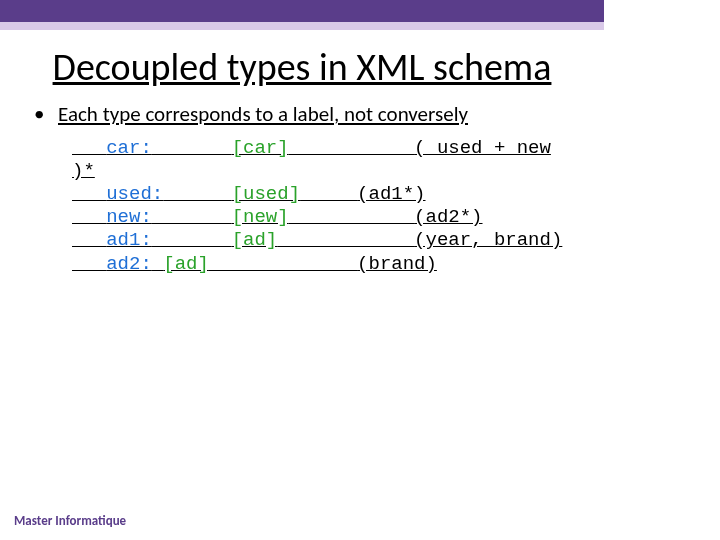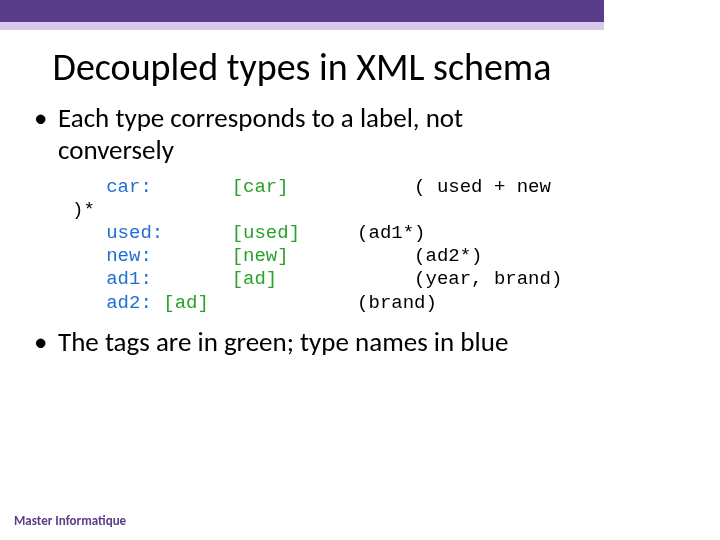--- a/index.html
+++ b/index.html
@@ -1,23 +1,23 @@
 <!DOCTYPE html>
 <html><head>
 <meta charset="utf-8">
 <style>
   * { margin: 0; padding: 0; box-sizing: border-box; }
   html, body { width: 720px; height: 540px; font-family: Calibri, Arial, sans-serif; background: #fff; }
-  .slide { width: 604px; height: 540px; position: relative; overflow: hidden; }
+  .slide { width: 604px; height: 540px; position: relative; overflow: hidden; text-decoration: underline; }
   .topbar { width: 100%; height: 22px; background: #5a3d8a; }
   .lightbar { width: 100%; height: 8px; background: #d9c9e8; }
   .title { font-size: 38px; color: #000; text-align: center; margin-top: 14px; font-weight: 400; }
   .body { padding: 12px 34px 0 34px; }
   ul.bullets { list-style: none; }
-  ul.bullets > li { font-size: 27px; color: #000; line-height: 1.18; margin-bottom: 6px; position: relative; padding-left: 24px; }
+  ul.bullets > li { font-size: 21px; color: #000; line-height: 1.18; margin-bottom: 6px; position: relative; padding-left: 24px; }
   ul.bullets > li::before { content: "•"; position: absolute; left: 0; top: 0; }
   .code { font-family: "Courier New", monospace; font-size: 19px; line-height: 1.22; white-space: pre; margin: 10px 0 11px 38px; color: #000; }
   .blue { color: #1f6fd6; }
   .green { color: #2aa22a; }
   .footer { position: absolute; bottom: 8px; left: 0; width: 100%; font-size: 13px; color: #5a3d8a; }
   .footL { position: absolute; left: 14px; bottom: 4px; font-weight: bold; text-align: right; }
 </style>
 </head>
 <body>
 <div class="slide">
@@ -33,20 +33,19 @@
     </ul>
 
     <div class="code"><span>   <span class="blue">car:</span>       <span class="green">[car]</span>           <span>( used + new</span></span>
 <span>)*</span>
 <span>   <span class="blue">used:</span>      <span class="green">[used]</span>     <span>(ad1*)</span></span>
 <span>   <span class="blue">new:</span>       <span class="green">[new]</span>           <span>(ad2*)</span></span>
 <span>   <span class="blue">ad1:</span>       <span class="green">[ad]</span>            <span>(year, brand)</span></span>
 <span>   <span class="blue">ad2:</span> <span class="green">[ad]</span>             <span>(brand)</span></span></div>
 
     <ul class="bullets">
-      <li>The tags are in green; type names in blue</li>
     </ul>
   </div>
 
   <div class="footer">
     <span class="footL">Master Informatique</span>
   </div>
 </div>
 
 </body></html>

